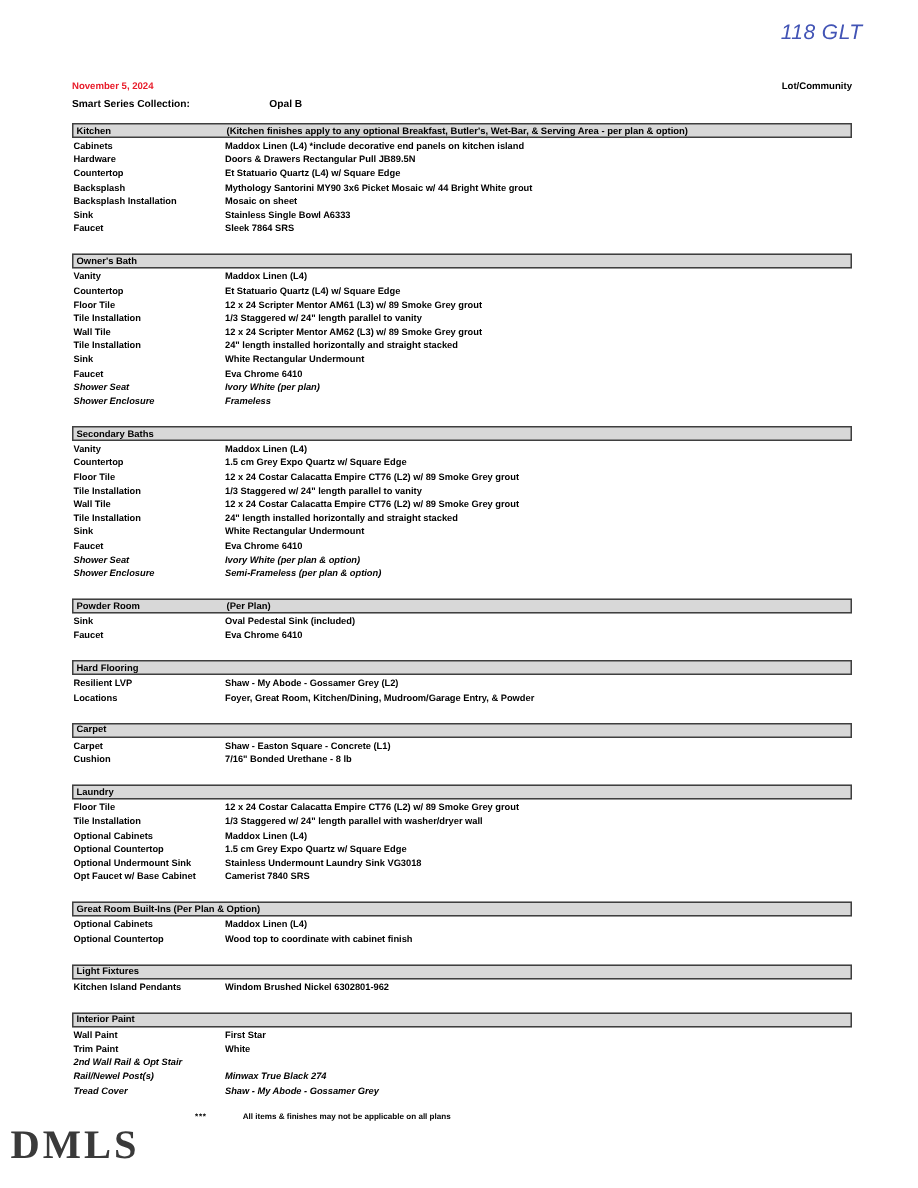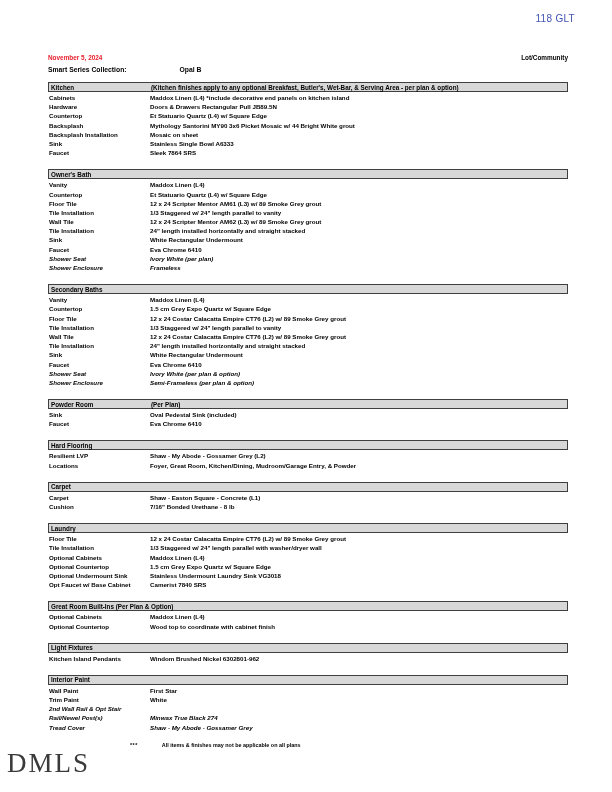--- a/index.html
+++ b/index.html
@@ -6,21 +6,21 @@
   .page {
     position: relative;
     width: 612px; height: 792px;
     background: #ffffff;
     font-family: "Liberation Sans", sans-serif;
     color: #000;
     overflow: hidden;
   }
   .doc-number {
     position: absolute; top: 13px; right: 37px;
-    font-size: 10px; letter-spacing: .3px;
+    font-size: 14px; letter-spacing: .3px; font-style: italic;
   }
   .content { position: absolute; left: 48px; top: 0; width: 520px; }
   .meta-row {
     margin-top: 54px;
     display: flex; justify-content: space-between; align-items: baseline;
     font-size: 6.4px; font-weight: bold;
   }
   .title-row { margin-top: 5px; display: flex; font-size: 6.8px; font-weight: bold; }
   .title-row .collection-value { margin-left: 53px; }
   .sections { margin-top: 9px; }
@@ -53,21 +53,21 @@
     display: flex;
     font-size: 5.4px; font-weight: bold;
     line-height: 7px;
   }
   .footnote .mark { margin-left: 82px; letter-spacing: .5px; }
   .footnote .txt { margin-left: 24px; }
   .watermark {
     position: absolute; left: 7px; bottom: 13px;
     font-family: "Liberation Serif", serif;
     font-size: 27px; letter-spacing: 2px;
-    color: #3a3a3a; font-weight: normal;
+    color: #3a3a3a; font-weight: bold;
   }
 </style>
 </head>
 <body>
 
 <div class="page">
 
   <div class="doc-number" style="color: rgb(66, 84, 181);">118 GLT</div>
 
   <div class="content">

